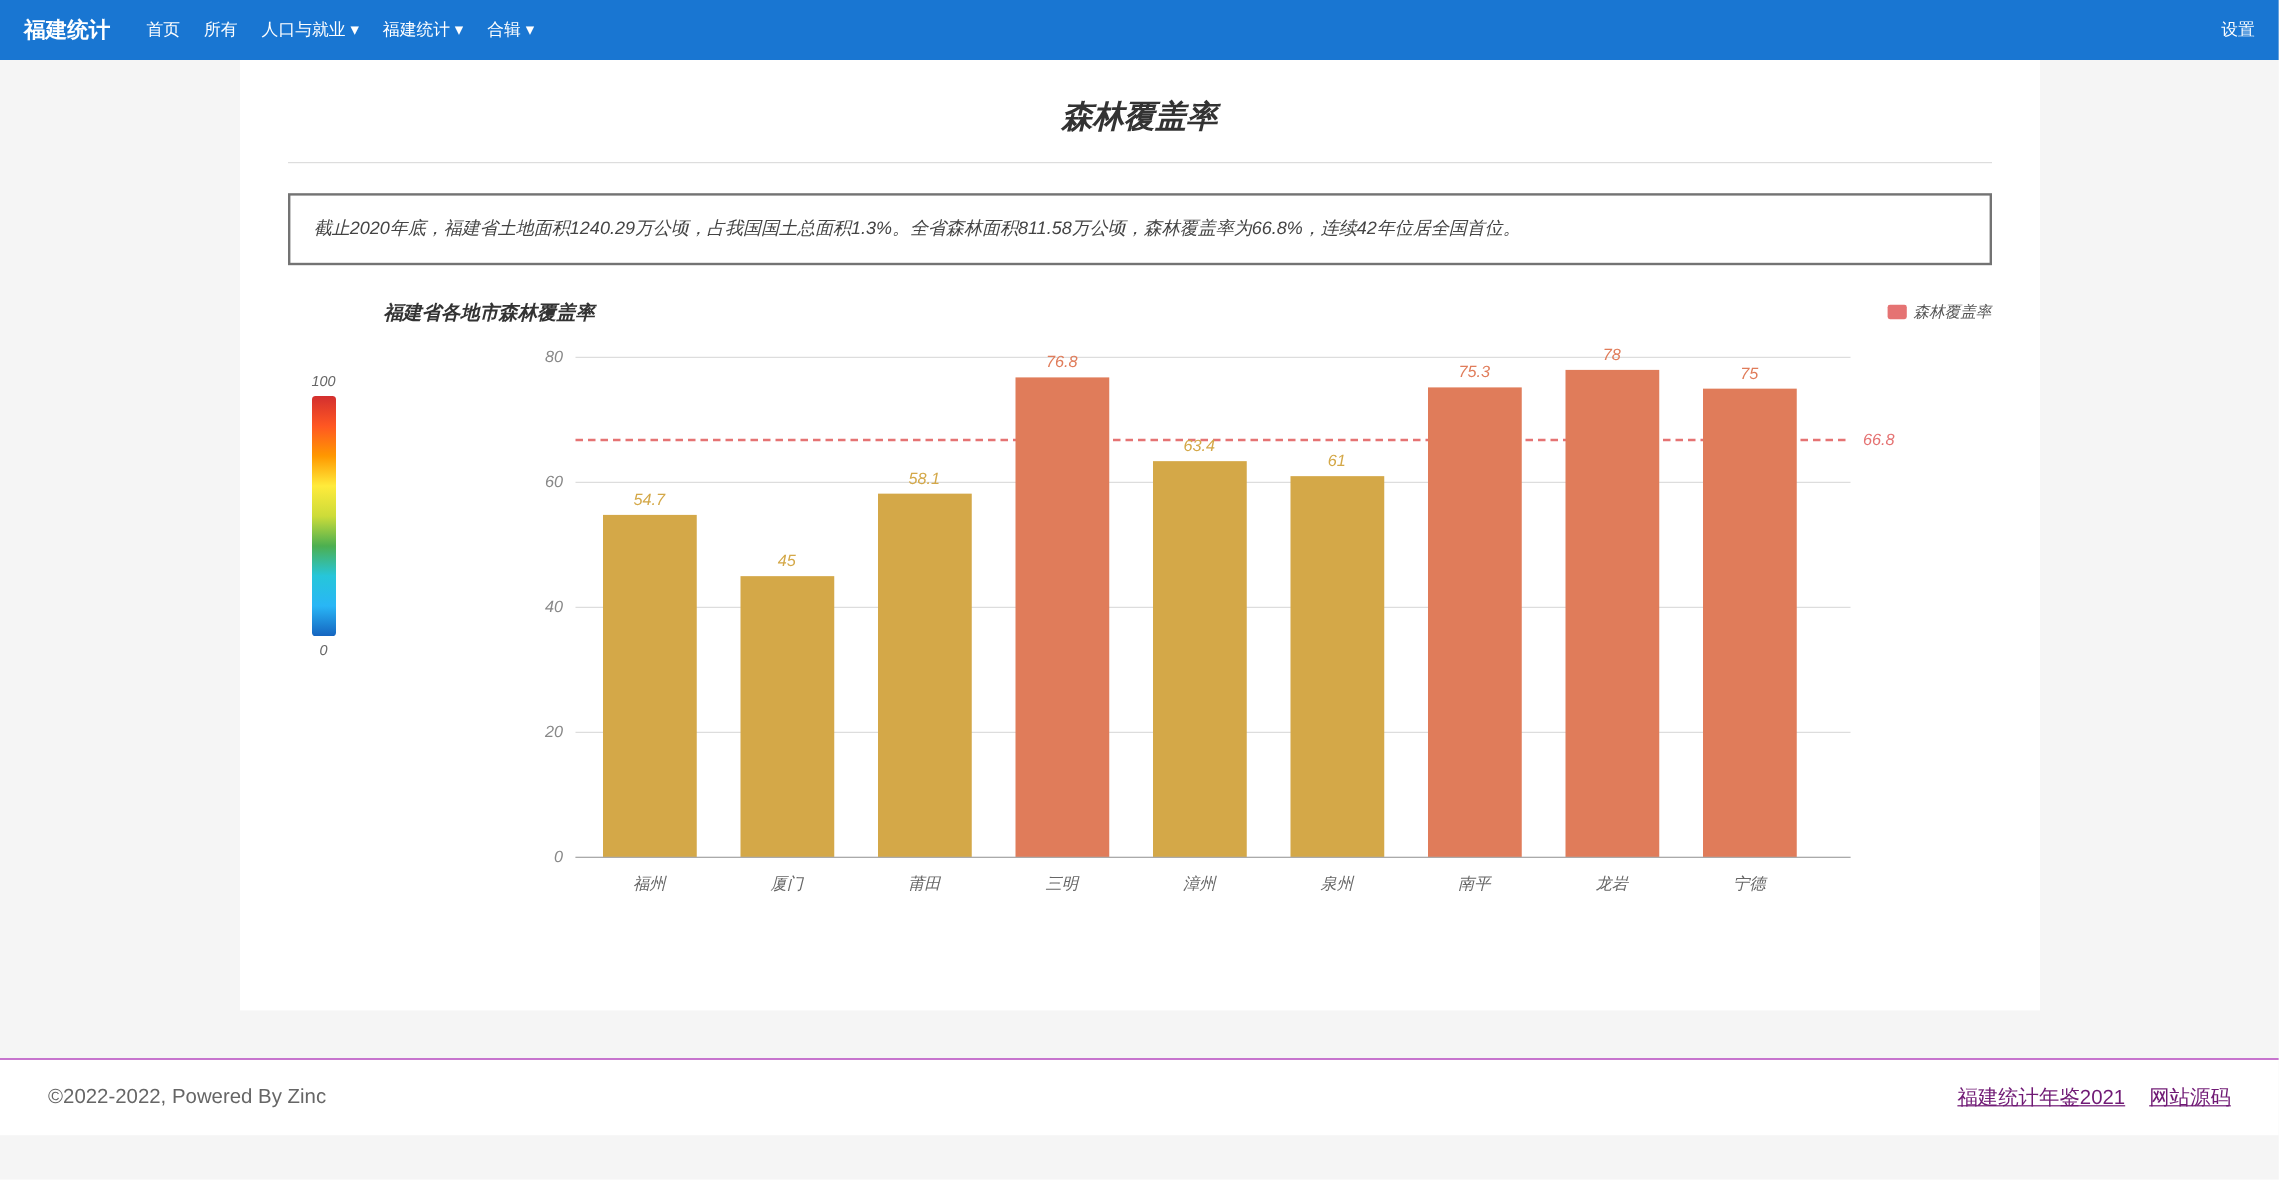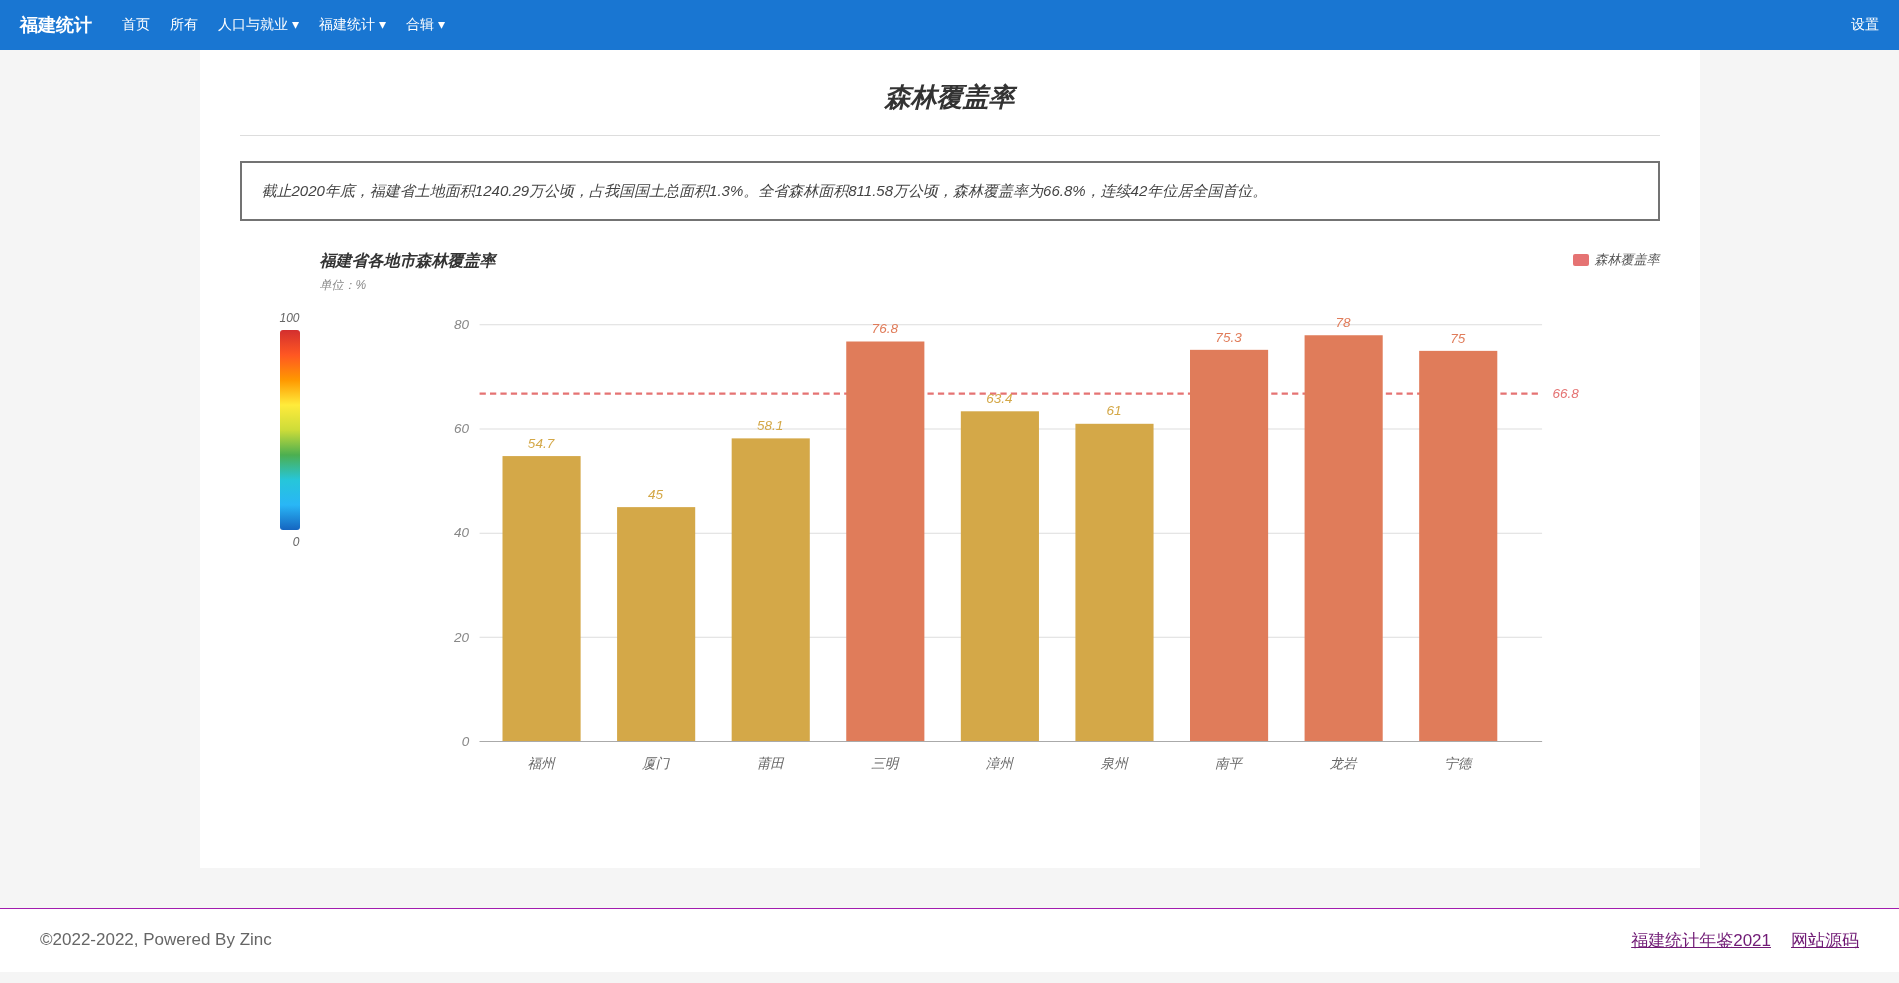--- a/index.html
+++ b/index.html
@@ -75,21 +75,21 @@
     .chart-container {
       display: flex;
       gap: 20px;
       position: relative;
     }
 
     
     .color-scale {
       display: flex;
       flex-direction: column;
-      align-items: flex-end;
+      align-items: center;
       width: 60px;
       padding-top: 60px;
     }
     .color-scale-bar {
       width: 20px;
       height: 200px;
       background: linear-gradient(to bottom, #d32f2f, #ff5722, #ff9800, #ffeb3b, #cddc39, #4caf50, #26c6da, #29b6f6, #1565c0);
       border-radius: 3px;
     }
     .scale-label-top {
@@ -219,21 +219,20 @@
     </div>
 
     <div class="chart-right">
       <div class="chart-header">
         <div class="chart-title">福建省各地市森林覆盖率</div>
         <div class="chart-legend">
           <div class="legend-dot"></div>
           <span>森林覆盖率</span>
         </div>
       </div>
-      <div class="chart-unit">单位：%</div>
 
       <div class="chart-svg-wrap">
         <svg class="bar-chart" viewBox="0 0 1100 480">
 
           <line x1="60" y1="420" x2="1080" y2="420" stroke="#ddd" stroke-width="1"></line>
           <line x1="60" y1="320" x2="1080" y2="320" stroke="#ddd" stroke-width="1"></line>
           <line x1="60" y1="220" x2="1080" y2="220" stroke="#ddd" stroke-width="1"></line>
           <line x1="60" y1="120" x2="1080" y2="120" stroke="#ddd" stroke-width="1"></line>
           <line x1="60" y1="20" x2="1080" y2="20" stroke="#ddd" stroke-width="1"></line>
 

